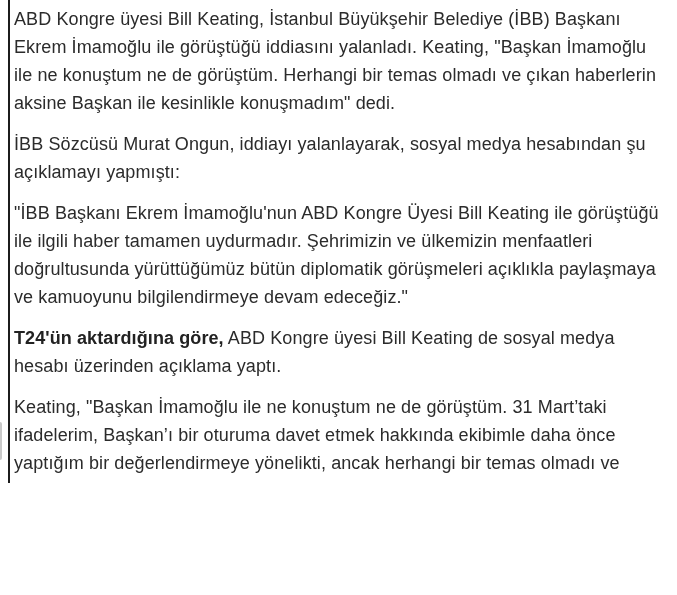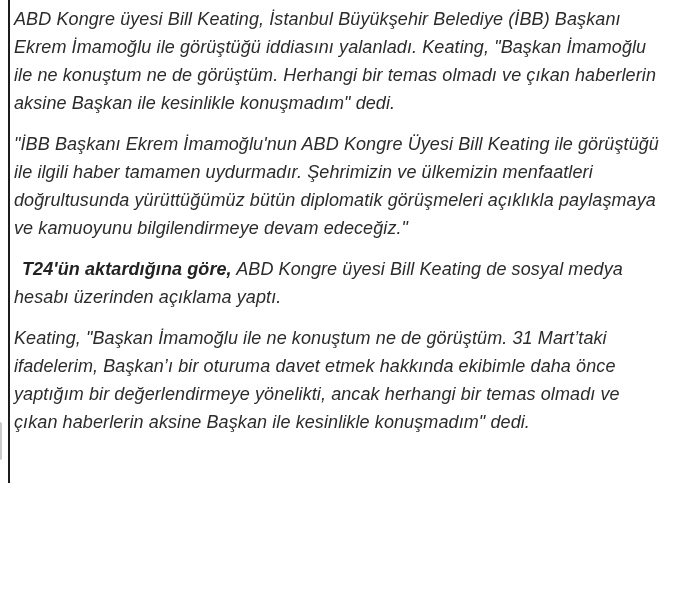--- a/index.html
+++ b/index.html
@@ -7,41 +7,39 @@
     padding: 0;
     background: #ffffff;
   }
   .page {
     position: relative;
     width: 677px;
     height: 483px;
     overflow: hidden;
     background: #ffffff;
     font-family: "Liberation Sans", "DejaVu Sans", sans-serif;
-    font-style: italic;
   }
   .article {
     position: absolute;
     left: 0;
     top: 0;
     width: 677px;
     box-sizing: border-box;
     padding: 5px 16px 0 14px;
   }
   .article p {
     margin: 0 0 13px 0;
     font-size: 18px;
     line-height: 28px;
     color: #2b2b2b;
     letter-spacing: 0.1px;
   }
   .article p b {
     font-weight: 700;
     color: #222222;
-    margin-left: 8px;
   }
   
   .left-rule {
     position: absolute;
     left: 8px;
     top: 0;
     width: 2px;
     height: 532px;
     background: #1c1c1c;
   }
@@ -65,17 +63,18 @@
 </style>
 </head>
 <body>
 
 <div class="page">
   <div class="left-rule"></div>
   <div class="rule-foot"></div>
   <div class="edge-tick"></div>
   <div class="article">
       <p><span>ABD Kongre üyesi Bill Keating, İstanbul Büyükşehir Belediye (İBB) Başkanı Ekrem İmamoğlu ile görüştüğü iddiasını yalanladı. Keating, "Başkan İmamoğlu ile ne konuştum ne de görüştüm. Herhangi bir temas olmadı ve çıkan haberlerin aksine Başkan ile kesinlikle konuşmadım" dedi.</span></p>
+      <p><span>İBB Sözcüsü Murat Ongun, iddiayı yalanlayarak, sosyal medya hesabından şu açıklamayı yapmıştı:</span></p>
       <p><span>"İBB Başkanı Ekrem İmamoğlu'nun ABD Kongre Üyesi Bill Keating ile görüştüğü ile ilgili haber tamamen uydurmadır. Şehrimizin ve ülkemizin menfaatleri doğrultusunda yürüttüğümüz bütün diplomatik görüşmeleri açıklıkla paylaşmaya ve kamuoyunu bilgilendirmeye devam edeceğiz."</span></p>
       <p><b>T24'ün aktardığına göre,</b><span> ABD Kongre üyesi Bill Keating de sosyal medya hesabı üzerinden açıklama yaptı.</span></p>
       <p><span>Keating, "Başkan İmamoğlu ile ne konuştum ne de görüştüm. 31 Mart’taki ifadelerim, Başkan’ı bir oturuma davet etmek hakkında ekibimle daha önce yaptığım bir değerlendirmeye yönelikti, ancak herhangi bir temas olmadı ve çıkan haberlerin aksine Başkan ile kesinlikle konuşmadım" dedi.</span></p>
     </div>
 </div>
 
 </body></html>

